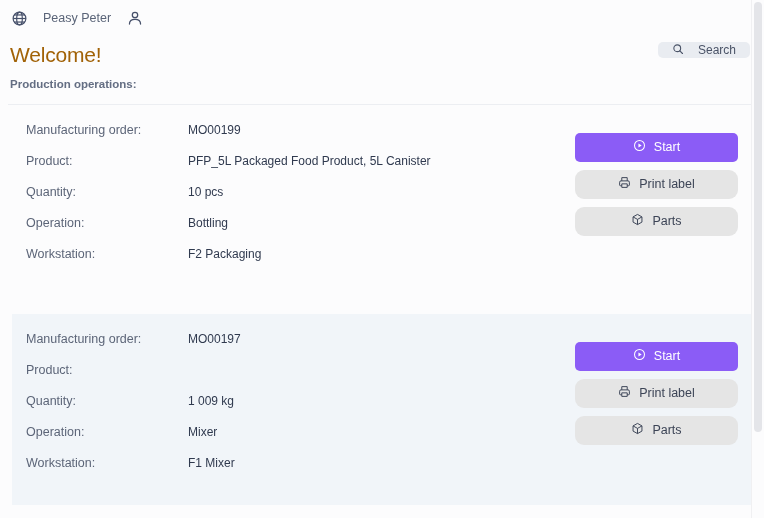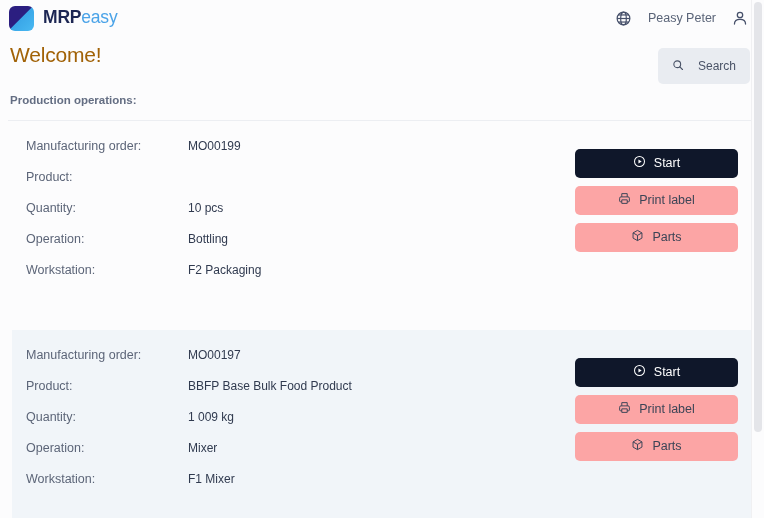--- a/index.html
+++ b/index.html
@@ -94,27 +94,26 @@
     letter-spacing: -0.2px;
   }
   .search-btn {
     display: inline-flex;
     align-items: center;
     justify-content: center;
     gap: 14px;
     background: #e9ecf1;
     border: none;
     border-radius: 5px;
-    height: 36px;
+    height: 16px;
     padding: 0 14px;
     font-size: 12px;
     color: #4a5367;
     font-family: "Liberation Sans", sans-serif;
     cursor: pointer;
-    margin-top: 6px;
   }
 
   .section-label {
     font-size: 11.5px;
     color: #646e83;
     padding: 11px 0 0 10px;
     line-height: 1;
     font-weight: bold;
   }
 
@@ -181,26 +180,27 @@
     height: 29px;
     border: none;
     border-radius: 5px;
     font-size: 12.5px;
     font-family: "Liberation Sans", sans-serif;
     cursor: pointer;
     width: 100%;
     box-sizing: border-box;
   }
   .action-btn.primary {
-    background: #0f172a;
+    background: #8b5cf6;
     color: #ffffff;
   }
   .action-btn.secondary {
-    background: #fca5a5;
+    background: #e5e5e5;
     color: #3c4456;
+    border-radius: 9px;
   }
   .action-btn svg { flex: none; }
 
   
   .scrollbar-track {
     position: absolute;
     top: 0;
     right: 0;
     width: 13px;
     height: 518px;
@@ -217,26 +217,20 @@
     border-radius: 4px;
     background: #e4e5e9;
   }
 </style>
 </head>
 <body>
 
 <div class="app">
 
   <div class="topbar">
-    <div class="brand">
-      <div class="brand-mark"></div>
-      <div class="brand-text">
-        <span class="mrp">MRP</span><span class="easy">easy</span>
-      </div>
-    </div>
 
     <div class="topbar-right">
       <span class="icon-btn">
         <svg width="17" height="17" viewBox="0 0 24 24" fill="none" stroke="currentColor" stroke-width="1.7">
           <circle cx="12" cy="12" r="9"></circle>
           <ellipse cx="12" cy="12" rx="4" ry="9"></ellipse>
           <line x1="3" y1="12" x2="21" y2="12"></line>
           <line x1="4.3" y1="7" x2="19.7" y2="7"></line>
           <line x1="4.3" y1="17" x2="19.7" y2="17"></line>
         </svg>
@@ -271,20 +265,21 @@
   <div class="cards">
 
     <div class="card">
       <div class="card-fields">
         <div class="field-row">
           <span class="field-label">Manufacturing order:</span>
           <span class="field-value">MO00199</span>
         </div>
         <div class="field-row">
           <span class="field-label">Product:</span>
+          <span class="field-value">PFP_5L Packaged Food Product, 5L Canister</span>
         </div>
         <div class="field-row">
           <span class="field-label">Quantity:</span>
           <span class="field-value">10 pcs</span>
         </div>
         <div class="field-row">
           <span class="field-label">Operation:</span>
           <span class="field-value">Bottling</span>
         </div>
         <div class="field-row">
@@ -329,21 +324,20 @@
     </div>
 
     <div class="card alt">
       <div class="card-fields">
         <div class="field-row">
           <span class="field-label">Manufacturing order:</span>
           <span class="field-value">MO00197</span>
         </div>
         <div class="field-row">
           <span class="field-label">Product:</span>
-          <span class="field-value">BBFP Base Bulk Food Product</span>
         </div>
         <div class="field-row">
           <span class="field-label">Quantity:</span>
           <span class="field-value">1 009 kg</span>
         </div>
         <div class="field-row">
           <span class="field-label">Operation:</span>
           <span class="field-value">Mixer</span>
         </div>
         <div class="field-row">

